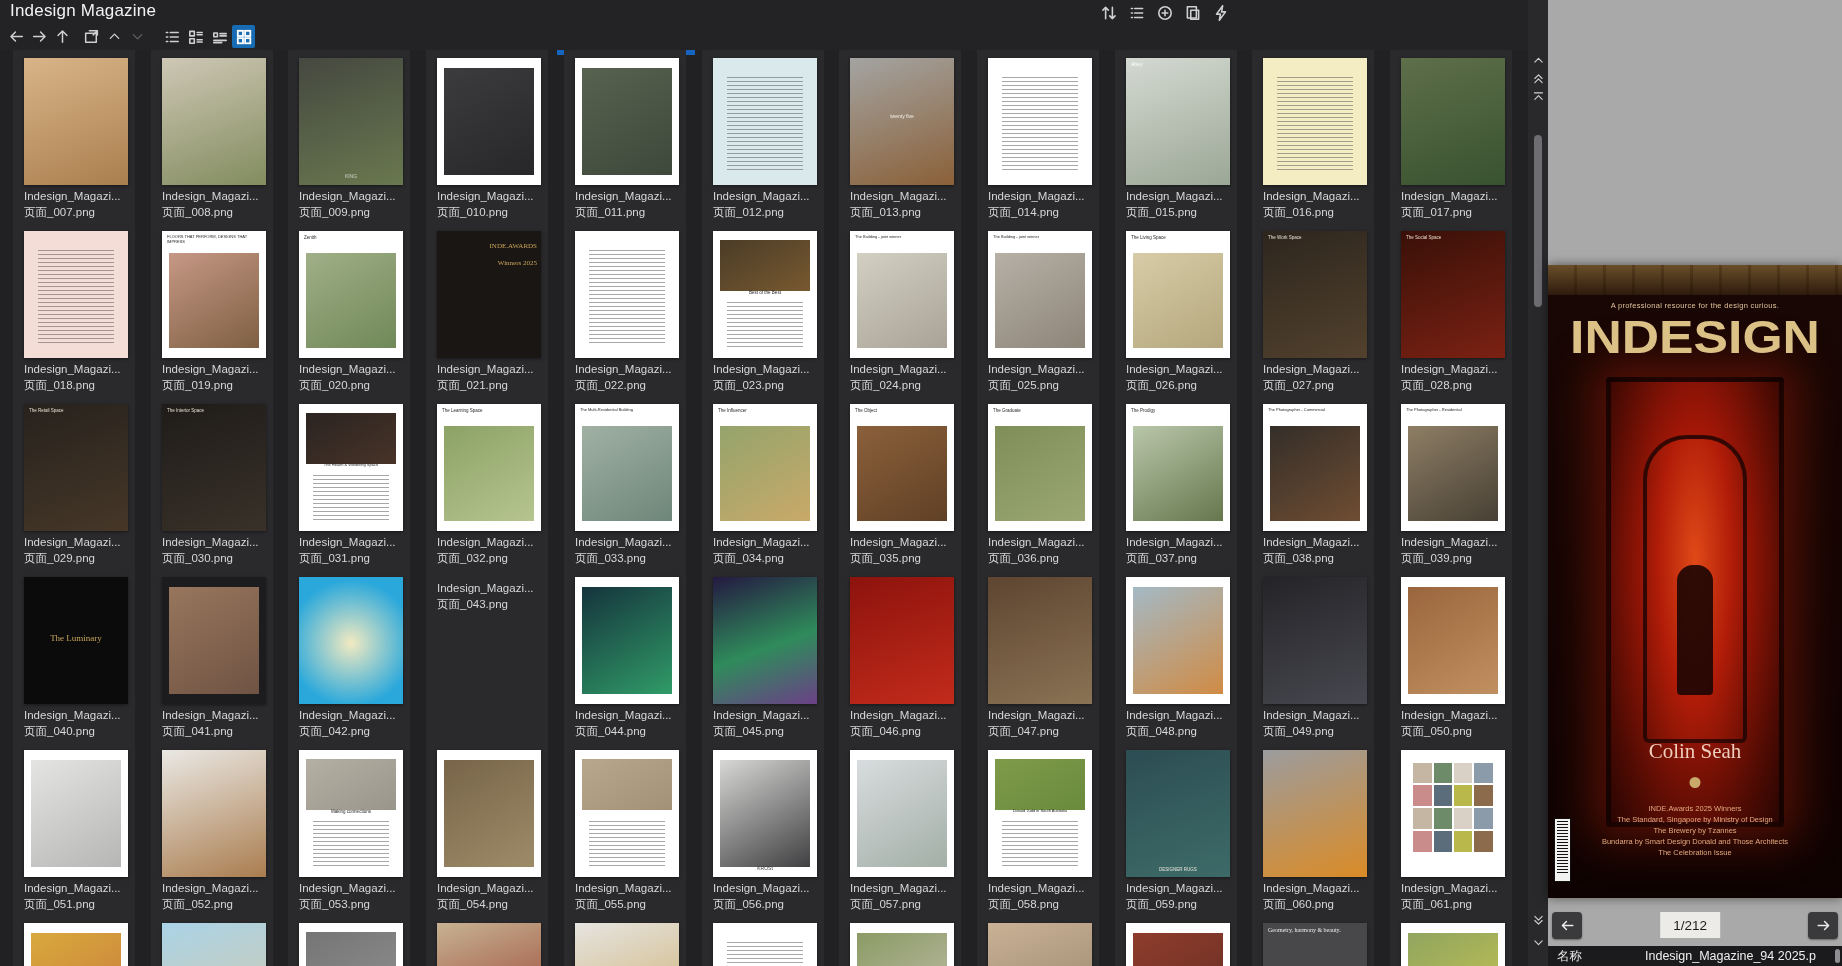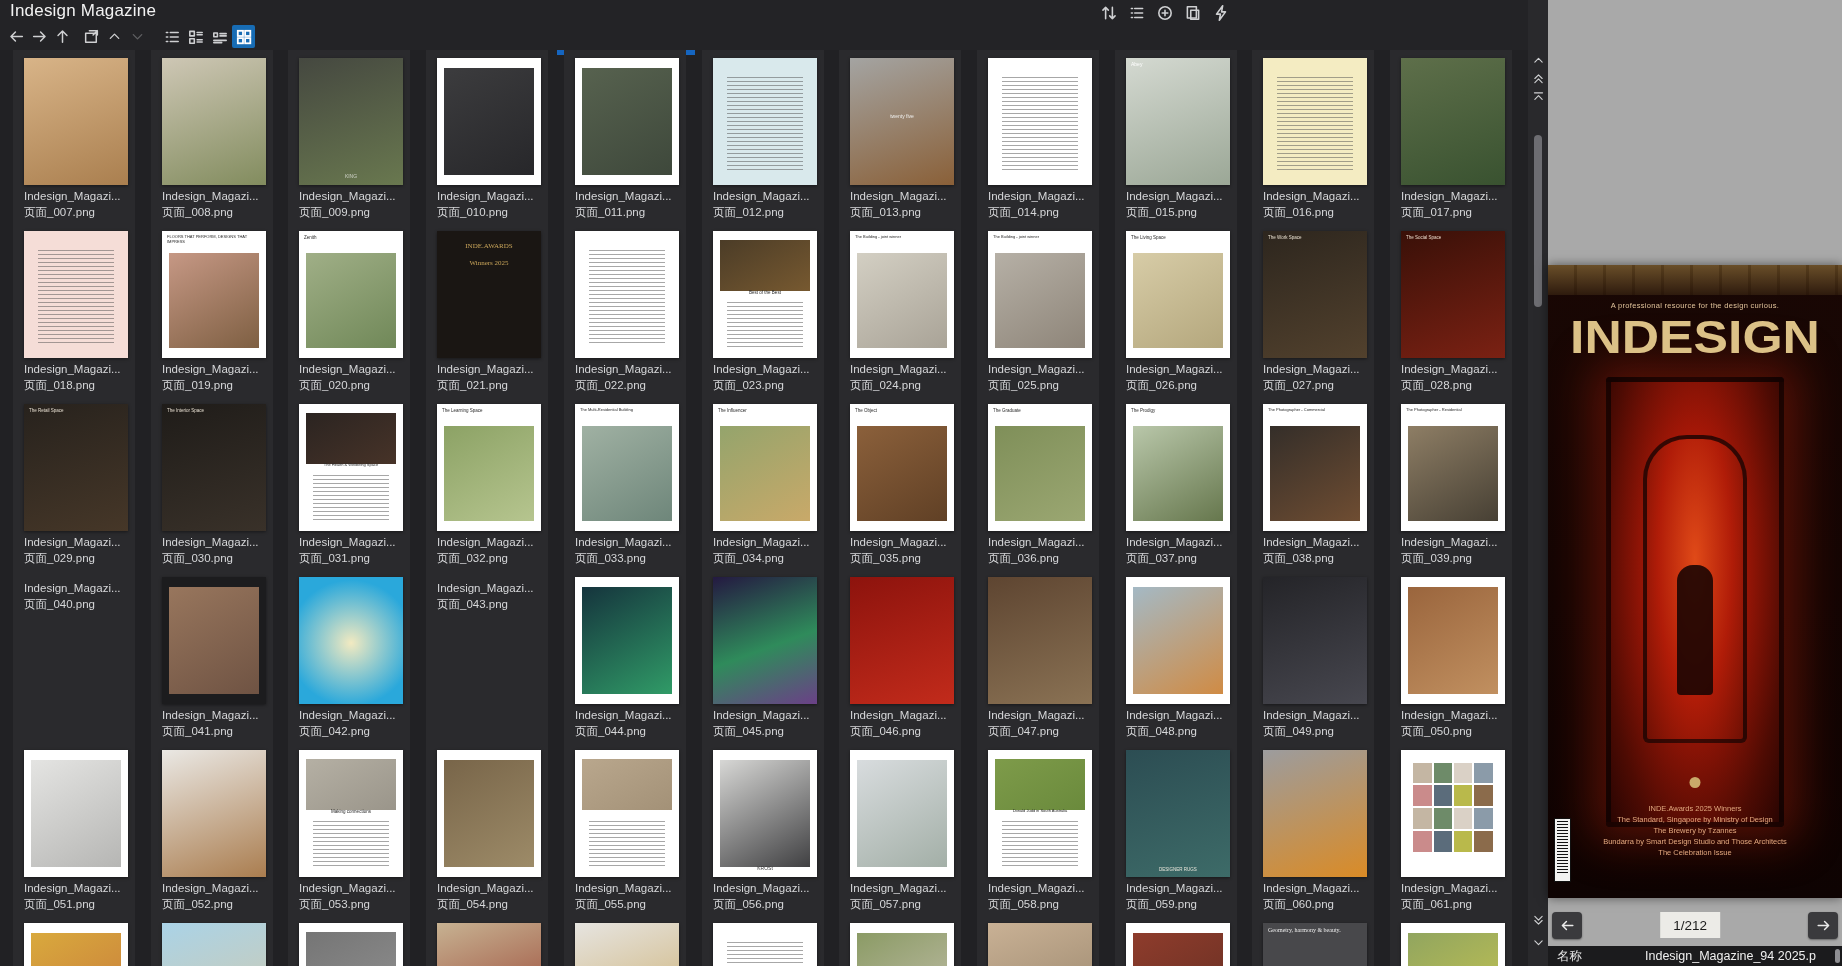--- a/index.html
+++ b/index.html
@@ -30,21 +30,21 @@
   .art{position:absolute;left:7%;right:7%;top:8%;bottom:8%;}
   .art.hd{top:17%;}
   .art.top{top:7%;height:40%;bottom:auto;}
   .tlines{position:absolute;left:13%;right:13%;top:15%;bottom:10%;
     background:repeating-linear-gradient(180deg,rgba(80,80,80,.5) 0 1px,transparent 1px 4px);}
   .tlines.bottom{top:56%;bottom:9%;}
   .swatches{position:absolute;left:12%;right:12%;top:10%;bottom:20%;display:grid;
     grid-template-columns:repeat(4,1fr);grid-template-rows:repeat(4,1fr);gap:2px;}
   .tt{position:absolute;line-height:1.15;}
   .tt.tl{top:4px;left:5px;right:5px;text-align:left;}
-  .tt.ct{top:9%;left:4px;right:4px;text-align:center;}
+  .tt.ct{top:9%;left:4px;right:4px;text-align:right;}
   .tt.c{top:44%;left:3px;right:3px;text-align:center;}
   .tt.b{bottom:5px;left:4px;right:4px;text-align:center;}
   .tt.mid{top:46.5%;left:3px;right:3px;text-align:center;}
 
   
   #vscroll{position:absolute;left:1528px;top:0;width:20px;height:966px;background:#29292c;}
   .sbtn{position:absolute;left:1px;width:18px;height:16px;display:flex;align-items:center;justify-content:center;cursor:pointer;}
   #sthumb{position:absolute;left:6px;width:8px;top:135px;height:172px;background:#6d6d72;border-radius:4px;cursor:pointer;}
 
   
@@ -446,20 +446,23 @@
       </div>
       <div class="item" style="left: 1399px; top: 354px;">
         <div class="thumb" style="background: rgb(255, 255, 255);">
           <div class="art hd" style="background: linear-gradient(150deg, rgb(142, 126, 101), rgb(71, 64, 52));"></div>
           <div class="tt tl" style="font-size: 4px; color: rgb(42, 42, 42);">The Photographer - Residential</div>
         </div>
         <div class="l1">Indesign_Magazi...</div>
         <div class="l2">页面_039.png</div>
       </div>
       <div class="item" style="left: 22px; top: 527px;">
+        <div class="thumb" style="background: rgb(11, 11, 12);">
+          <div class="tt c" style="font-size: 9px; color: rgb(201, 165, 90); font-family: &quot;Liberation Serif&quot;, serif;">The Luminary</div>
+        </div>
         <div class="l1">Indesign_Magazi...</div>
         <div class="l2">页面_040.png</div>
       </div>
       <div class="item" style="left: 160px; top: 527px;">
         <div class="thumb" style="background: rgb(28, 28, 30);">
           <div class="art" style="background: linear-gradient(150deg, rgb(152, 118, 93), rgb(111, 83, 67));"></div>
         </div>
         <div class="l1">Indesign_Magazi...</div>
         <div class="l2">页面_041.png</div>
       </div>
@@ -688,26 +691,27 @@
   </div>
 
   <div id="preview">
     <div id="cover">
       <div id="wood"></div>
       <div id="doorglow"></div>
       <div id="doorarch"></div>
       <div id="figure"></div>
       <div class="covtag">A professional resource for the design curious.</div>
       <div class="masthead">INDESIGN</div>
+      <div class="gename">Colin Seah</div>
       <div class="gdot"></div>
       <div id="covlines">
           <div>INDE.Awards 2025 Winners</div>
           <div>The Standard, Singapore by Ministry of Design</div>
           <div>The Brewery by Tzannes</div>
-          <div>Bundarra by Smart Design Studio and Those Architects</div>
+          <div>Bundarra by Smart Design Donald and Those Architects</div>
           <div>The Celebration Issue</div>
         </div>
       <div id="barcode"></div>
     </div>
 
     <div id="pager">
       <div class="pbtn" id="pback">
         <svg class="ic" width="17" height="17" viewBox="0 0 16 16" style="stroke:#eaeaea">
             <path d="M13 8 H3.5 M7 4.2 L3.2 8 L7 11.8"></path>
           </svg>

